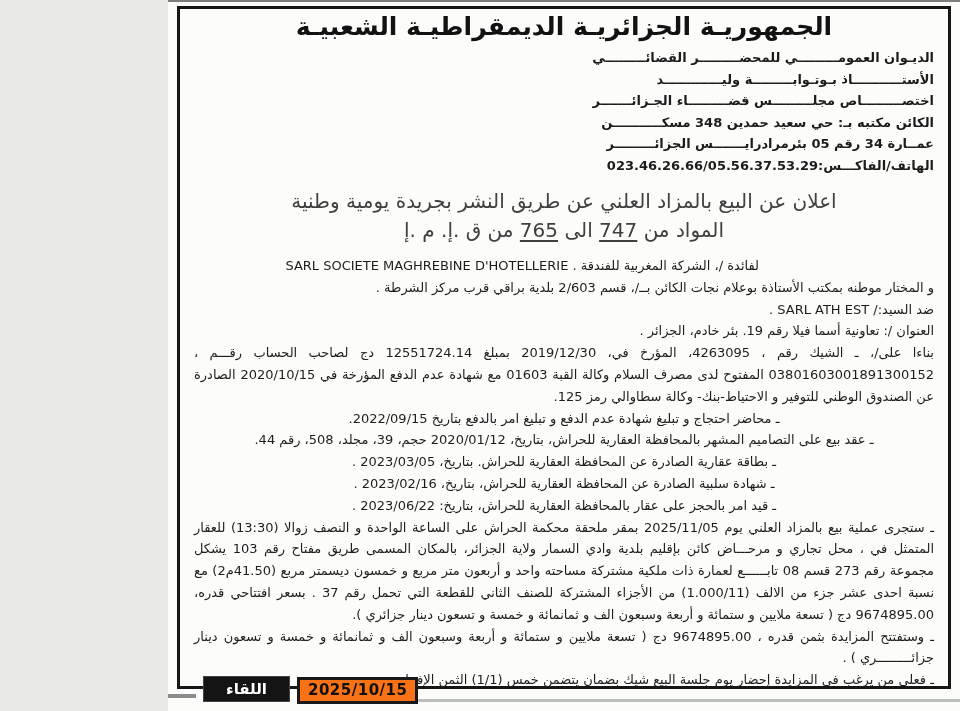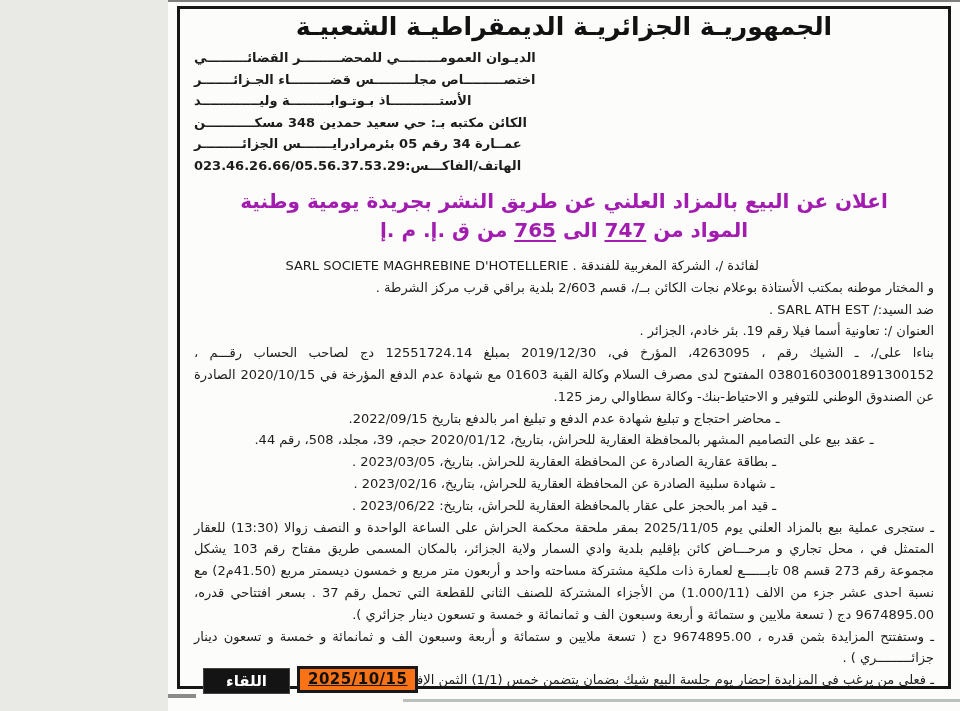--- a/index.html
+++ b/index.html
@@ -6,49 +6,49 @@
   .page{
     width:792px;height:711px;position:relative;overflow:hidden;
     background:#fcfdfa;color:#1c1c1c;direction:rtl;
     font-family:"DejaVu Sans",sans-serif;
   }
   .top-hairline{position:absolute;top:0;left:0;right:0;height:2px;background:#7e7e7c;}
   .frame{position:absolute;top:6px;left:9px;right:9px;bottom:22px;border:3px solid #161616;}
   .content{position:absolute;top:12px;right:26px;left:26px;}
   .header{margin:0;text-align:center;font-size:25px;font-weight:bold;color:#121212;}
   .office{margin-top:6px;font-size:13px;font-weight:bold;line-height:21.5px;}
-  .office p{margin:0;text-align:left;}
-  .ann-title{margin-top:11px;text-align:center;font-weight:bold;color:#a21caf;}
+  .office p{margin:0;text-align:right;}
+  .ann-title{margin-top:11px;text-align:center;font-weight:normal;color:#404040;}
   .ann-title p{margin:0;font-size:20px;line-height:29px;}
   .u{text-decoration:underline;text-underline-offset:3px;}
   .doc-body{margin-top:10px;font-size:13px;font-weight:normal;line-height:21.8px;color:#1d1d1d;}
   .doc-body p{margin:0;text-align:right;}
   .doc-body .justify{text-align:justify;text-align-last:right;}
   .doc-body .centered{text-align:center;}
   .doc-body .indent1{padding-right:175px;}
   .bottom-streak{position:absolute;bottom:9px;left:235px;right:0;height:3px;background:#9aa09b;opacity:.65;}
   .left-tick{position:absolute;bottom:13px;left:0;width:28px;height:4px;background:#5a5a5a;opacity:.7;}
-  .footer{position:absolute;bottom:18px;left:36px;display:flex;direction:ltr;align-items:flex-end;gap:8px;z-index:3;text-decoration:underline;}
+  .footer{position:absolute;bottom:7px;left:36px;display:flex;direction:ltr;align-items:flex-start;gap:8px;z-index:3;}
   .badge{background:#141414;color:#ffffff;font-weight:bold;font-size:15px;padding:2px 22px;line-height:20px;box-shadow:0 0 0 1px #444;}
   .datebox{background:#f97316;border:3px solid #191919;color:#101010;font-weight:bold;font-size:15px;padding:0 8px;line-height:21px;letter-spacing:.5px;}
 </style>
 </head>
 <body>
 
 <div class="page">
   <div class="top-hairline"></div>
   <div class="frame"></div>
 
   <div class="content">
     <h1 class="header">الجمهوريـة الجزائريـة الديمقراطيـة الشعبيـة</h1>
 
     <div class="office">
       <p>الديـوان العمومـــــــــي للمحضـــــــــر القضائـــــــــي</p>
+      <p>الأستـــــــــــاذ بـوتـوابـــــــــة وليـــــــــــــد</p>
       <p>اختصـــــــــاص مجلـــــــــس قضـــــــــاء الجـزائـــــــر</p>
-      <p>الأستـــــــــــاذ بـوتـوابـــــــــة وليـــــــــــــد</p>
       <p>الكائن مكتبه بـ: حي سعيد حمدين 348 مسكـــــــــــن</p>
       <p>عمــارة 34 رقم 05 بئرمرادرايـــــــس الجزائـــــــــر</p>
       <p>الهاتف/الفاكـــس:023.46.26.66/05.56.37.53.29</p>
     </div>
 
     <div class="ann-title">
       <p>اعلان عن البيع بالمزاد العلني عن طريق النشر بجريدة يومية وطنية</p>
       <p><span>المواد من </span><span class="u">747</span><span> الى </span><span class="u">765</span><span> من ق .إ. م .إ</span></p>
     </div>
 

